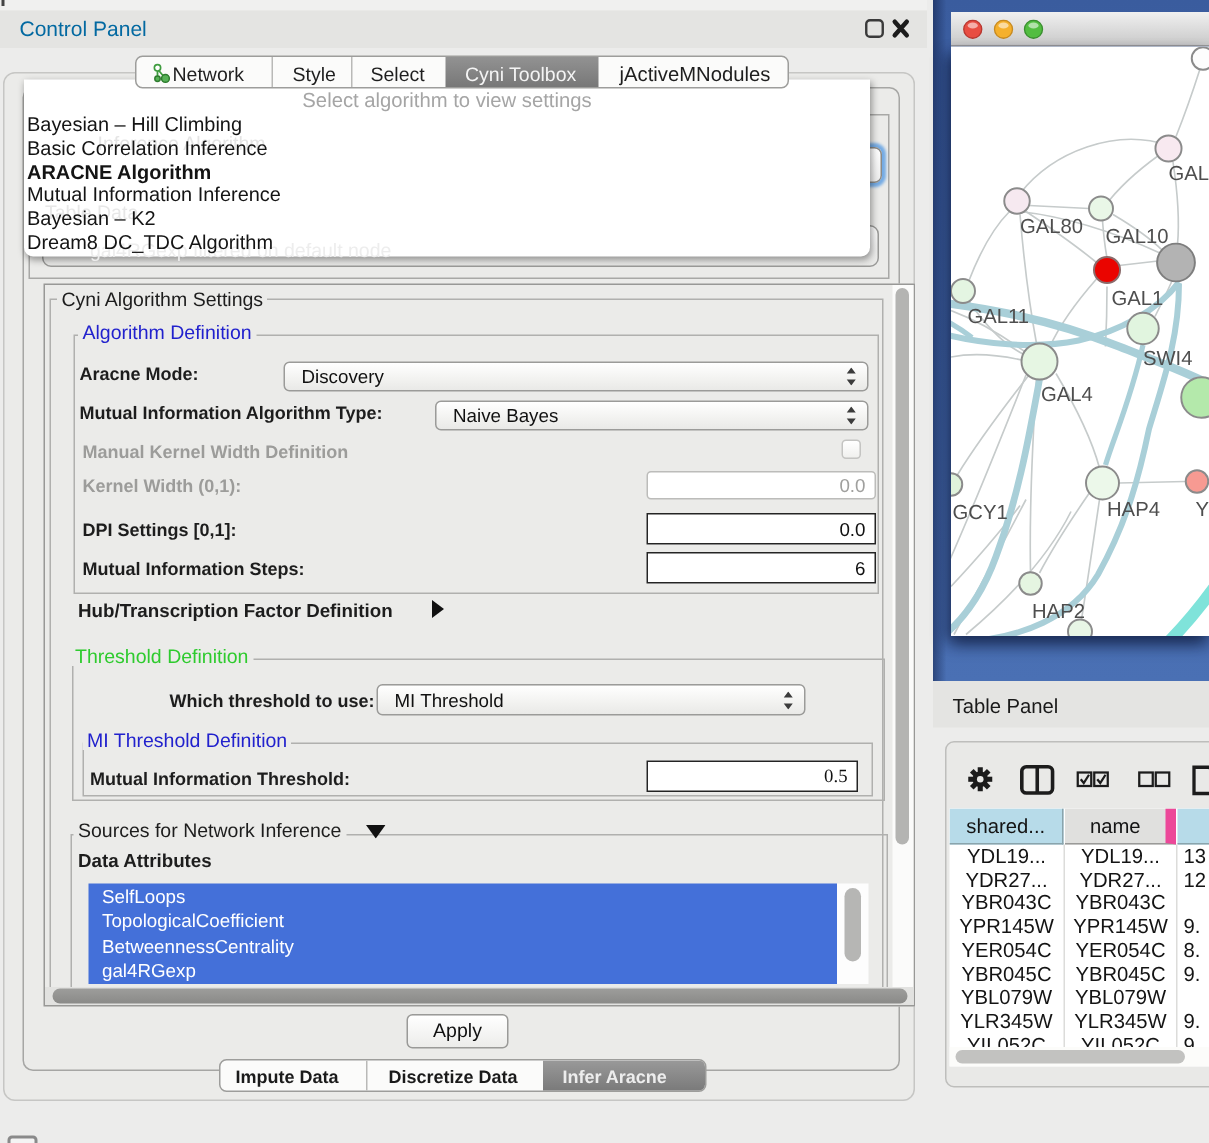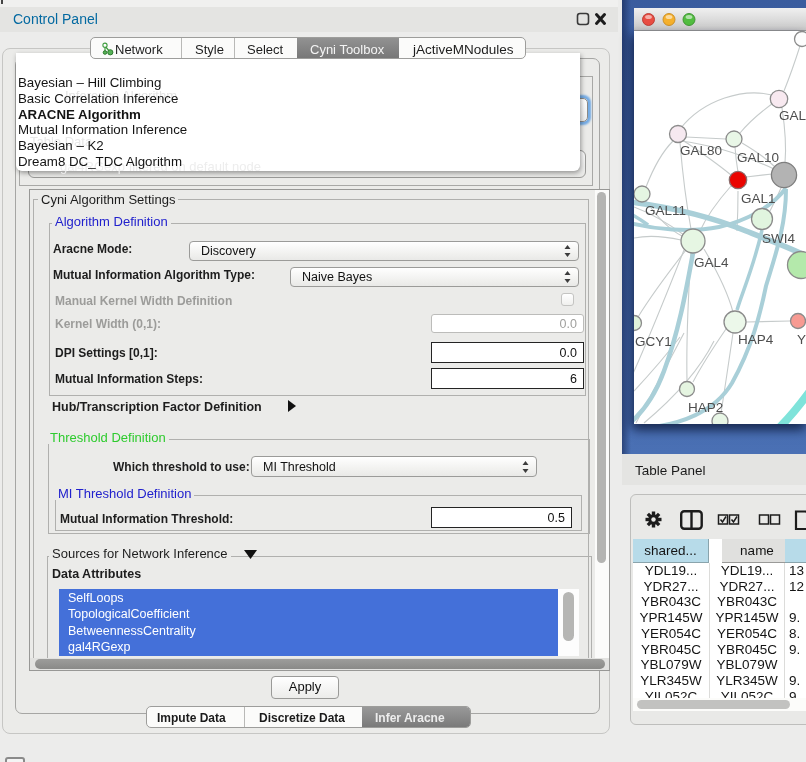--- a/index.html
+++ b/index.html
@@ -105,21 +105,21 @@
     <div class="fieldlabel" style="left:83px;top:270px;">Which threshold to use:</div>
     <div class="combo" style="left:221px;top:266px;width:286px;height:21px;">
         <span class="ctext">MI Threshold</span>
       <svg class="stepper" viewBox="0 0 7 12">
           <path d="M3.5 0 L6.5 4 L0.5 4 Z M3.5 12 L6.5 8 L0.5 8 Z" fill="#3c3c3c"></path>
         </svg>
     </div>
     <div class="fieldset" style="left:25px;top:305px;width:527px;height:36px;"></div>
     <div class="fieldset-label" style="left:25px;top:297px;color:#2121cd;">MI Threshold Definition</div>
     <div class="fieldlabel" style="left:30px;top:322px;">Mutual Information Threshold:</div>
-    <div class="tfield" style="left:401px;top:317px;width:141px;height:21px;">
+    <div class="tfield" style="left:401px;top:317px;width:141px;height:21px;font-family:Liberation Serif, serif;">
         <span class="v">0.5</span>
       </div>
 
     <div class="fieldset" style="left:17px;top:366px;width:545px;height:112px;"></div>
     <div class="fieldset-label" style="left:19px;top:357px;">Sources for Network Inference</div>
     <svg class="abs" style="left:214px;top:360px;" width="13" height="9" viewBox="0 0 13 9">
         <path d="M0 0 L13 0 L6.5 9 Z" fill="#111"></path>
       </svg>
     <div class="fieldlabel" style="left:22px;top:377px;font-size:12.5px;">Data Attributes</div>
     <div class="abs" style="left:29px;top:399px;width:499px;height:67px;background:#4470d9;color:#fff;font-size:12.5px;line-height:16.4px;padding:1px 0 0 9px;overflow:hidden;">SelfLoops<br>TopologicalCoefficient<br>BetweennessCentrality<br>gal4RGexp</div>
@@ -139,20 +139,21 @@
     <div class="abs" style="left:215px;top:0;width:110px;height:22px;background:linear-gradient(#999,#777);border-radius:0 5px 5px 0;"></div>
     <div class="abs" style="left:10px;top:4px;font-size:12px;font-weight:bold;color:#1b1b1b;">Impute Data</div>
     <div class="abs" style="left:112px;top:4px;font-size:12px;font-weight:bold;color:#1b1b1b;">Discretize Data</div>
     <div class="abs" style="left:228px;top:4px;font-size:12px;font-weight:bold;color:#ededed;">Infer Aracne</div>
   </div>
 
   <div class="abs" style="left:16px;top:53px;width:564px;height:118px;z-index:5;background:#ffffff;border-radius:0 0 6px 6px;box-shadow:1px 2px 5px rgba(0,0,0,0.38);">
     <div class="abs" style="left:49px;top:35px;font-size:13px;color:#e4e4e4;">Inference Algorithm</div>
     <div class="abs" style="left:14px;top:81px;font-size:13px;color:#e7e7e7;">Table Data</div>
     <div class="abs" style="left:44px;top:106px;font-size:13px;color:#ededed;">gal4RGexp filtered on default node</div>
+    <div class="abs" style="left:0;top:6px;width:564px;height:14px;text-align:center;font-size:13.5px;color:#a5a5a5;">Select algorithm to view settings</div>
     <div class="abs" style="left:2px;top:22px;font-size:13.3px;color:#141414;line-height:15.8px;">
       Bayesian – Hill Climbing<br>
       Basic Correlation Inference<br>
       <span class="bold">ARACNE Algorithm</span><br>
       Mutual Information Inference<br>
       Bayesian – K2<br>
       Dream8 DC_TDC Algorithm
     </div>
   </div>
 
@@ -267,21 +268,21 @@
         <rect x="84.5" y="5" width="9" height="9"></rect>
         <rect x="114.5" y="5" width="9" height="9"></rect>
         <rect x="125.5" y="5" width="9" height="9"></rect>
         <path d="M75.5 9.5 L77.5 12 L81 6.5"></path>
         <path d="M86.5 9.5 L88.5 12 L92 6.5"></path>
       </g>
       <path d="M151 1.5 h10 l6 6 v11.5 h-16 z" fill="none" stroke="#1c1c1c" stroke-width="2.2"></path>
     </svg>
     <div class="abs" style="left:2px;top:44px;width:182px;height:172px;background:#fff;overflow:hidden;font-size:13.5px;color:#141414;">
       <div class="abs" style="left:0;top:0;width:76px;height:24px;background:#b7dbe9;border-right:1px solid #8aa4ac;border-bottom:1px solid #8aa4ac;text-align:center;line-height:24px;">shared...</div>
-      <div class="abs" style="left:89px;top:0;width:74px;height:24px;background:#e0e0de;border-right:4px solid #ec4899;border-bottom:1px solid #9a9a98;text-align:center;line-height:24px;">name</div>
+      <div class="abs" style="left:77px;top:0;width:74px;height:24px;background:#e0e0de;border-right:7px solid #ec4899;border-bottom:1px solid #9a9a98;text-align:center;line-height:24px;">name</div>
       <div class="abs" style="left:152px;top:0;width:40px;height:24px;background:#b7dbe9;border-bottom:1px solid #8aa4ac;"></div>
       <div class="abs" style="left:0;top:24px;width:76px;text-align:center;line-height:15.7px;">YDL19...<br>YDR27...<br>YBR043C<br>YPR145W<br>YER054C<br>YBR045C<br>YBL079W<br>YLR345W<br>YIL052C</div>
       <div class="abs" style="left:77px;top:24px;width:74px;text-align:center;line-height:15.7px;">YDL19...<br>YDR27...<br>YBR043C<br>YPR145W<br>YER054C<br>YBR045C<br>YBL079W<br>YLR345W<br>YIL052C</div>
       <div class="abs" style="left:156px;top:24px;width:33px;line-height:15.7px;">13<br>12<br>&nbsp;<br>9.<br>8.<br>9.<br>&nbsp;<br>9.<br>9.</div>
       <div class="abs" style="left:76px;top:24px;width:1px;height:135px;background:#dcdcda;"></div>
         <div class="abs" style="left:151px;top:24px;width:1px;height:135px;background:#dcdcda;"></div>
         <div class="abs" style="left:0;top:159px;width:182px;height:13px;background:#fcfcfa;"></div>
       <div class="abs" style="left:4px;top:161px;width:153px;height:9px;background:#c2c2c0;border-radius:4.5px;"></div>
     </div>
   </div>

